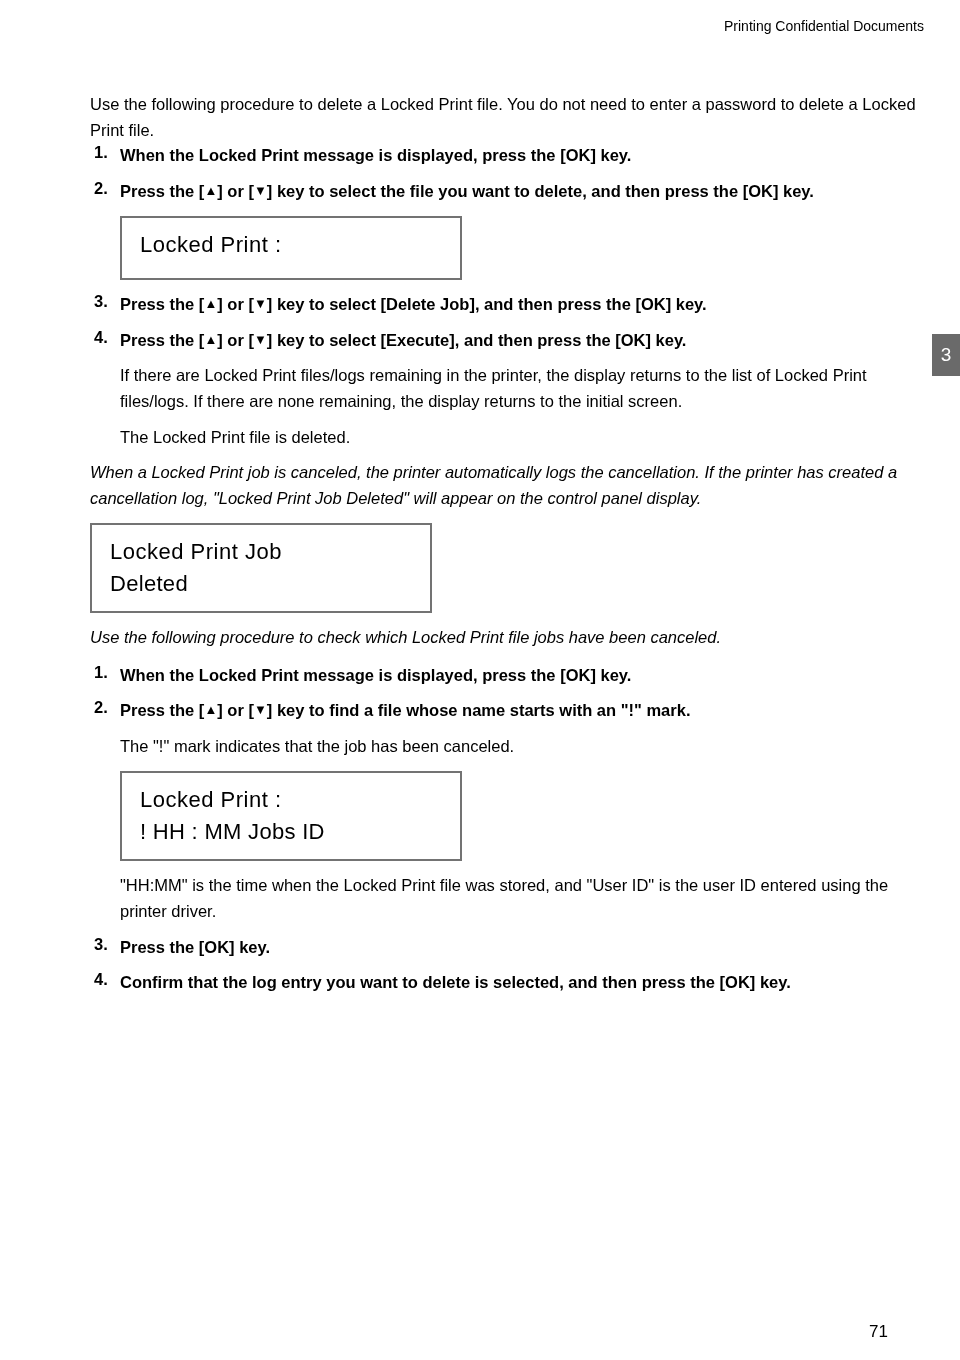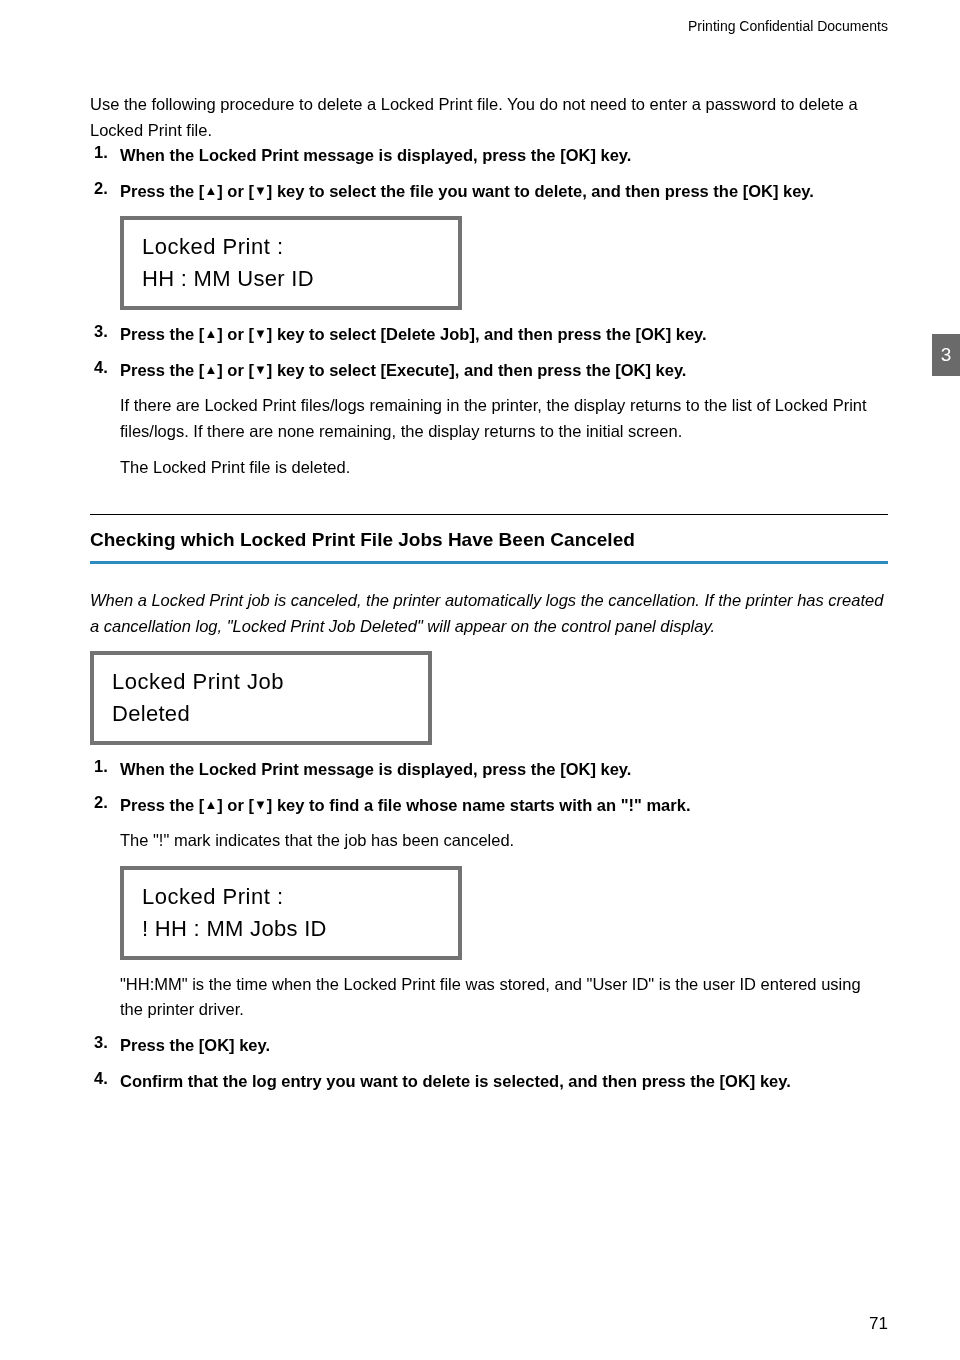--- a/index.html
+++ b/index.html
@@ -9,21 +9,21 @@
     }
     body {
       font-family: Arial, Helvetica, sans-serif;
       background: #fff;
       width: 960px;
       height: 1360px;
       position: relative;
       color: #000;
     }
     .page {
-      padding: 18px 72px 30px 90px;
+      padding: 18px 36px 30px 90px;
     }
     .header-title {
       text-align: right;
       font-size: 14px;
       margin-bottom: 58px;
       font-weight: 400;
     }
     .intro-para {
       font-size: 16.5px;
       line-height: 1.55;
@@ -51,21 +51,21 @@
       font-weight: 700;
       font-size: 16.5px;
       line-height: 1.55;
     }
     .ol-plain {
       font-size: 16.5px;
       line-height: 1.55;
       margin-top: 10px;
     }
     .display-box {
-      border: 4px solid #737373;
+      border: 2px solid #737373;
       padding: 14px 18px 14px 18px;
       margin: 12px 0 12px 30px;
       width: 342px;
       font-family: Arial, sans-serif;
     }
     .display-line1 {
       font-size: 22px;
       letter-spacing: 0.5px;
       margin-bottom: 6px;
     }
@@ -106,21 +106,21 @@
       background: #6a6a6a;
       color: #fff;
       display: flex;
       align-items: center;
       justify-content: center;
       font-size: 19px;
       font-weight: 400;
     }
     .page-number {
       position: absolute;
-      bottom: 26px;
+      bottom: 18px;
       right: 72px;
       font-size: 17px;
     }
     .arrow-up, .arrow-down {
       font-size: 13px;
       vertical-align: 2px;
       display: inline-block;
     }
   </style>
 </head>
@@ -141,53 +141,48 @@
     <li class="ol-item">
       <span class="ol-num">2.</span>
       <div class="ol-body">
         <div class="ol-bold"><span>Press the [</span><span class="arrow-up">▲</span><span>] or [</span><span class="arrow-down">▼</span><span>] key to select the file you want to delete, and then press the [OK] key.</span></div>
       </div>
     </li>
   </ol>
 
   <div class="display-box">
     <div class="display-line1">Locked  Print :</div>
-    <div class="display-line2">HH : MM  User ID</div>
   </div>
 
   <ol class="ol">
     <li class="ol-item">
       <span class="ol-num">3.</span>
       <div class="ol-body">
         <div class="ol-bold"><span>Press the [</span><span class="arrow-up">▲</span><span>] or [</span><span class="arrow-down">▼</span><span>] key to select [Delete Job], and then press the [OK] key.</span></div>
       </div>
     </li>
     <li class="ol-item">
       <span class="ol-num">4.</span>
       <div class="ol-body">
         <div class="ol-bold"><span>Press the [</span><span class="arrow-up">▲</span><span>] or [</span><span class="arrow-down">▼</span><span>] key to select [Execute], and then press the [OK] key.</span></div>
         <div class="ol-plain">If there are Locked Print files/logs remaining in the printer, the display returns to the list of Locked Print files/logs. If there are none remaining, the display returns to the initial screen.</div>
         <div class="ol-plain">The Locked Print file is deleted.</div>
       </div>
     </li>
   </ol>
 
-  <div class="section-heading-wrap">
-    <div class="section-line-thin"></div>
-    <div class="section-heading">Checking which Locked Print File Jobs Have Been Canceled</div>
-    <div class="section-line-blue"></div>
-  </div>
 
   <p class="section-para">When a Locked Print job is canceled, the printer automatically logs the cancellation. If the printer has created a cancellation log, "Locked Print Job Deleted" will appear on the control panel display.</p>
 
   <div class="display-box" style="margin-left:0;">
     <div class="display-line1">Locked  Print  Job</div>
     <div class="display-line2">Deleted</div>
   </div>
 
+  <p class="section-para">Use the following procedure to check which Locked Print file jobs have been canceled.</p>
 
   <ol class="ol">
     <li class="ol-item">
       <span class="ol-num">1.</span>
       <div class="ol-body">
         <div class="ol-bold">When the Locked Print message is displayed, press the [OK] key.</div>
       </div>
     </li>
     <li class="ol-item">
       <span class="ol-num">2.</span>

